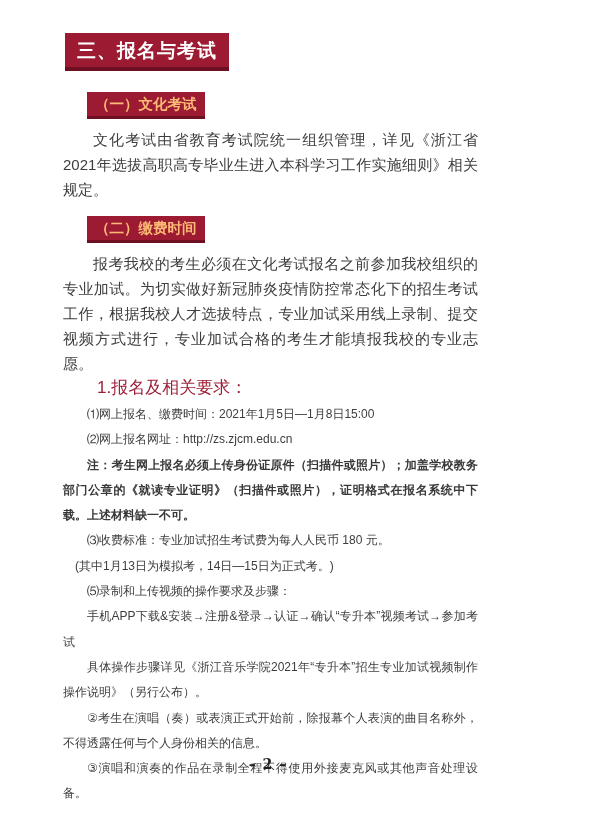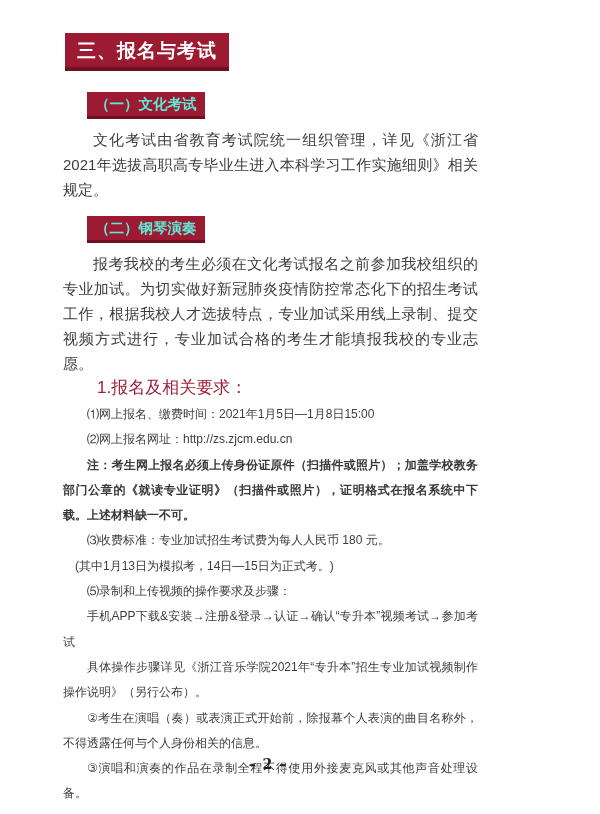--- a/index.html
+++ b/index.html
@@ -30,21 +30,21 @@
     font-weight:bold;
     letter-spacing:1px;
     padding:6px 12px 4px 12px;
     line-height:24px;
   }
   .sub-heading{
     display:inline-block;
     margin-left:24px;
     background:var(--banner-bg,#9c1b33);
     border-bottom:3px solid var(--banner-edge,#6f1022);
-    color:#5eead4;
+    color:#fdba74;
     font-size:14.5px;
     font-weight:bold;
     padding:3px 8px 2px 8px;
     line-height:19px;
   }
   .gap-top-sub1{margin-top:21px;}
   .gap-top-sub2{margin-top:14px;}
   .para{
     margin-top:8px;
     font-size:15px;
@@ -88,21 +88,21 @@
   <div class="content">
 
     <div class="section-banner">三、报名与考试</div>
 
     <div class="gap-top-sub1">
       <div class="sub-heading">（一）文化考试</div>
     </div>
     <p class="para">文化考试由省教育考试院统一组织管理，详见《浙江省2021年选拔高职高专毕业生进入本科学习工作实施细则》相关规定。</p>
 
     <div class="gap-top-sub2">
-      <div class="sub-heading">（二）钢琴演奏</div>
+      <div class="sub-heading">（二）缴费时间</div>
     </div>
     <p class="para">报考我校的考生必须在文化考试报名之前参加我校组织的专业加试。为切实做好新冠肺炎疫情防控常态化下的招生考试工作，根据我校人才选拔特点，专业加试采用线上录制、提交视频方式进行，专业加试合格的考生才能填报我校的专业志愿。</p>
 
     <p class="req-heading">1.报名及相关要求：</p>
 
     <div>
         <p class="line">⑴网上报名、缴费时间：2021年1月5日—1月8日15:00</p>
         <p class="line">⑵网上报名网址：http://zs.zjcm.edu.cn</p>
         <p class="line line-note">注：考生网上报名必须上传身份证原件（扫描件或照片）；加盖学校教务部门公章的《就读专业证明》（扫描件或照片），证明格式在报名系统中下载。上述材料缺一不可。</p>
         <p class="line">⑶收费标准：专业加试招生考试费为每人人民币 180 元。</p>

